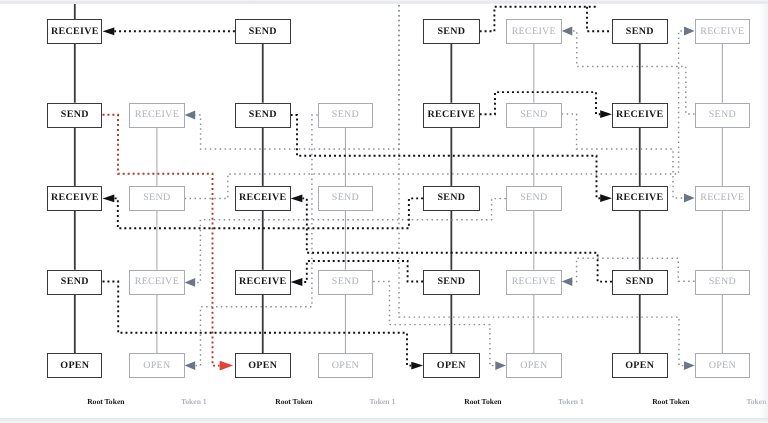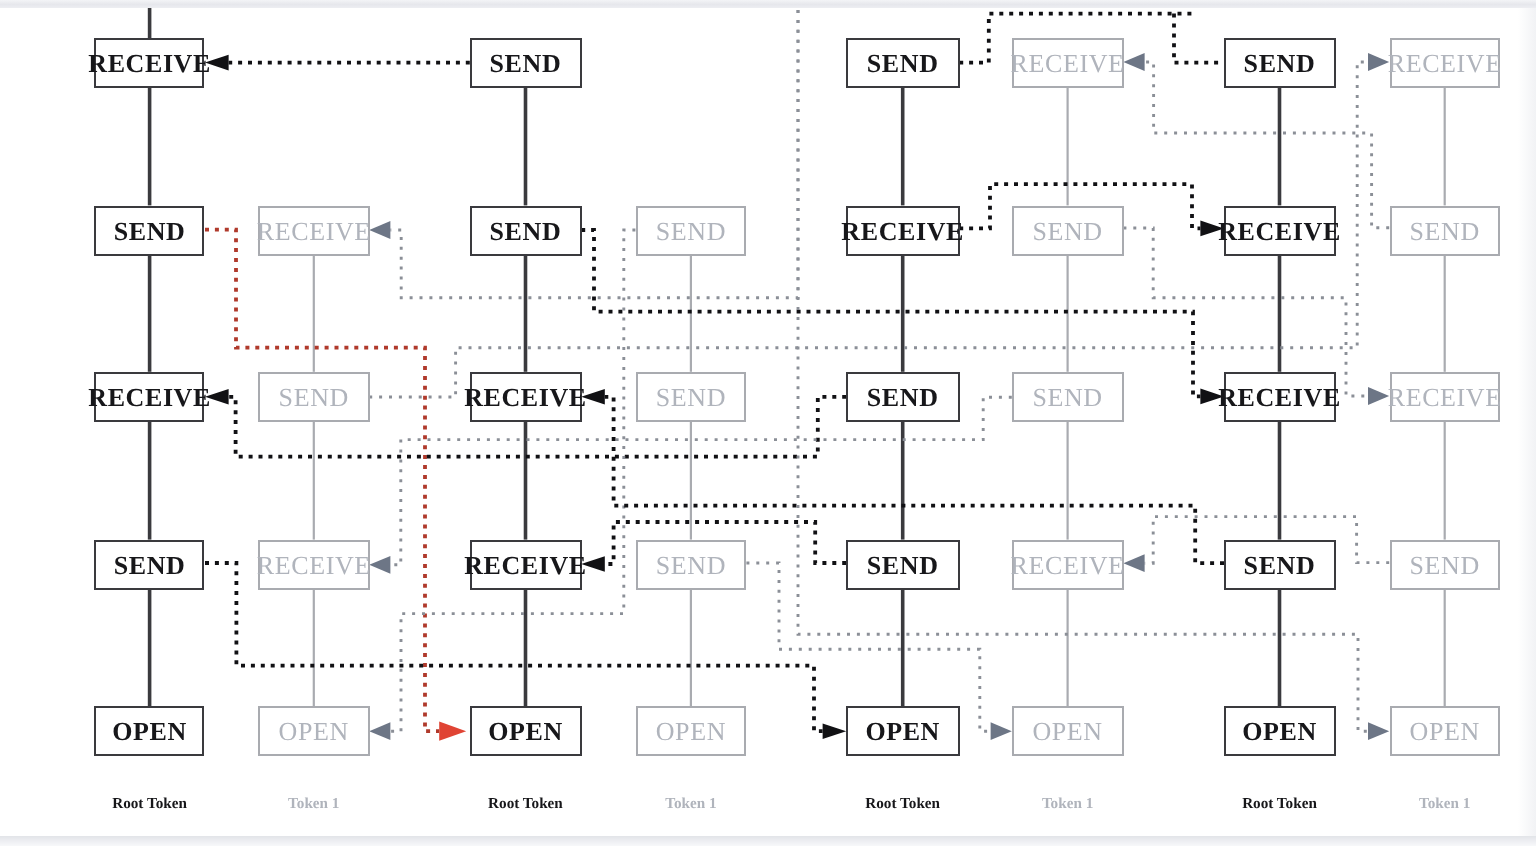--- a/index.html
+++ b/index.html
@@ -11,24 +11,24 @@
   .band{position:absolute;left:0;width:768px;}
   #band-top{top:0;height:4px;background:linear-gradient(to bottom,#f3f4f7 0%,#e6e7ec 55%,#edeef2 100%);}
   #band-bottom{top:418px;height:5px;background:linear-gradient(to bottom,#e2e4e8 0%,#ecedf1 45%,#f7f8fa 100%);}
   #edge-fade{position:absolute;top:4px;right:0;width:9px;height:414px;z-index:5;pointer-events:none;
      background:linear-gradient(to right,rgba(232,234,238,0) 0%,rgba(228,230,235,0.5) 100%);}
   #canvas{position:absolute;left:0;top:0;}
   .nodebox{position:absolute;box-sizing:border-box;display:flex;
            align-items:center;justify-content:center;background:#fff;}
   .nodebox.root{border:1.2px solid #3a3a3e;}
   .nodebox.token{border:1px solid #a9abb0;}
-  .nodelabel{font-size:13px;letter-spacing:0.3px;white-space:nowrap;line-height:1;font-family:Liberation Serif, serif;}
+  .nodelabel{font-size:10px;letter-spacing:0.3px;white-space:nowrap;line-height:1;font-family:Liberation Serif, serif;}
   .root > .nodelabel{color:#17171a;font-weight:bold;}
   .token > .nodelabel{color:#b0b4bc;font-weight:normal;}
-  .collabel{position:absolute;font-size:7.6px;text-align:center;white-space:nowrap;line-height:1;}
+  .collabel{position:absolute;font-size:7.6px;text-align:right;white-space:nowrap;line-height:1;}
   .collabel.root{color:#17171a;font-weight:bold;}
   .collabel.token{color:#b0b4bc;font-weight:bold;}
 </style>
 </head>
 <body>
 
 <div id="page">
   <div class="band" id="band-top"></div>
   <div class="band" id="band-bottom"></div>
   <svg id="canvas" width="768" height="423" viewBox="0 0 768 423">

